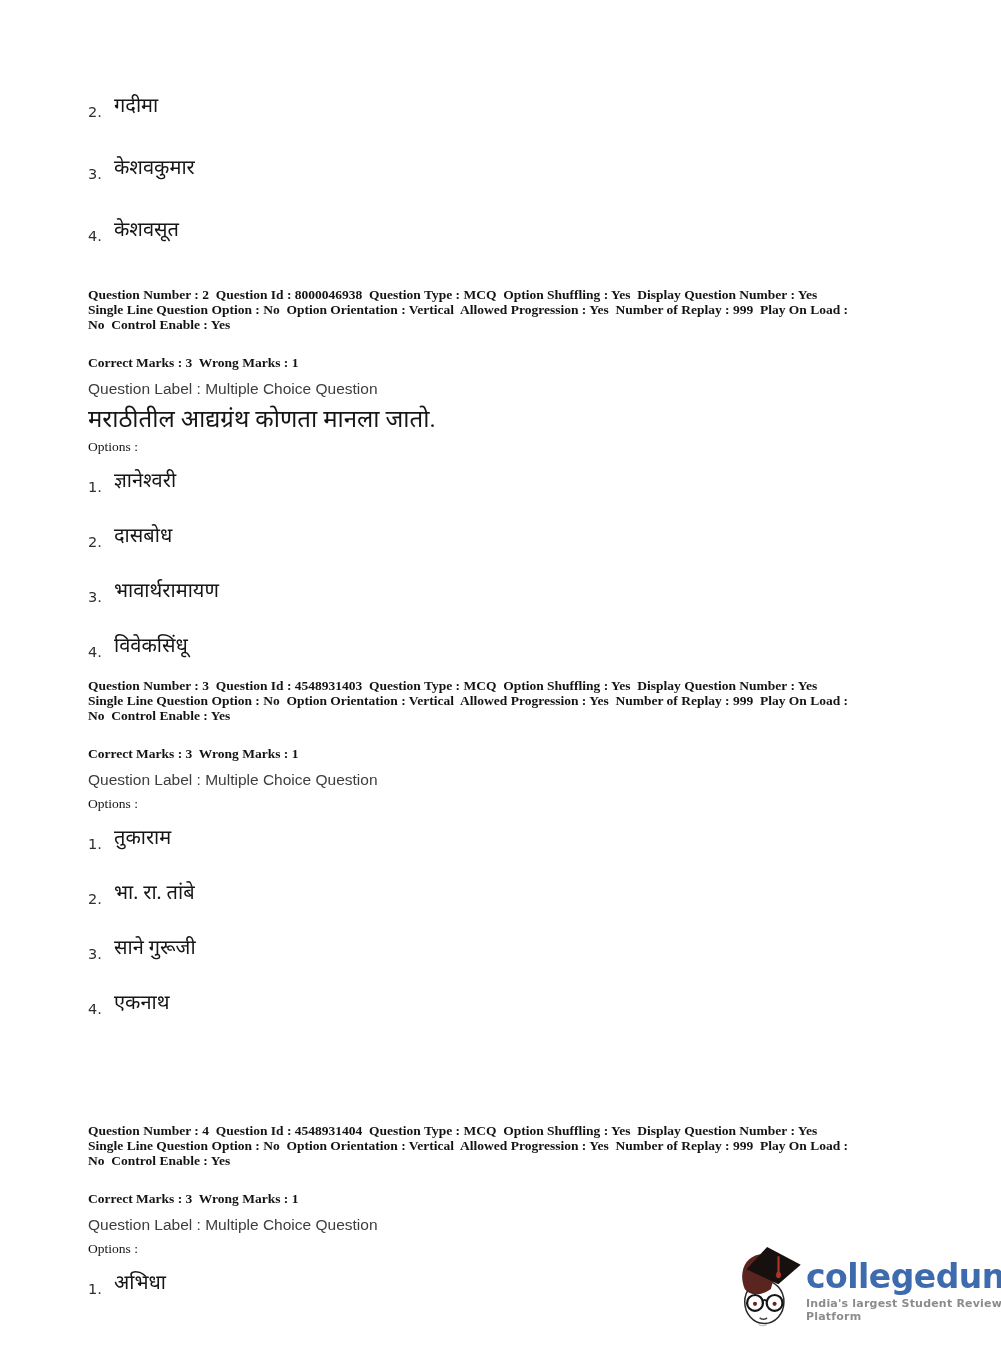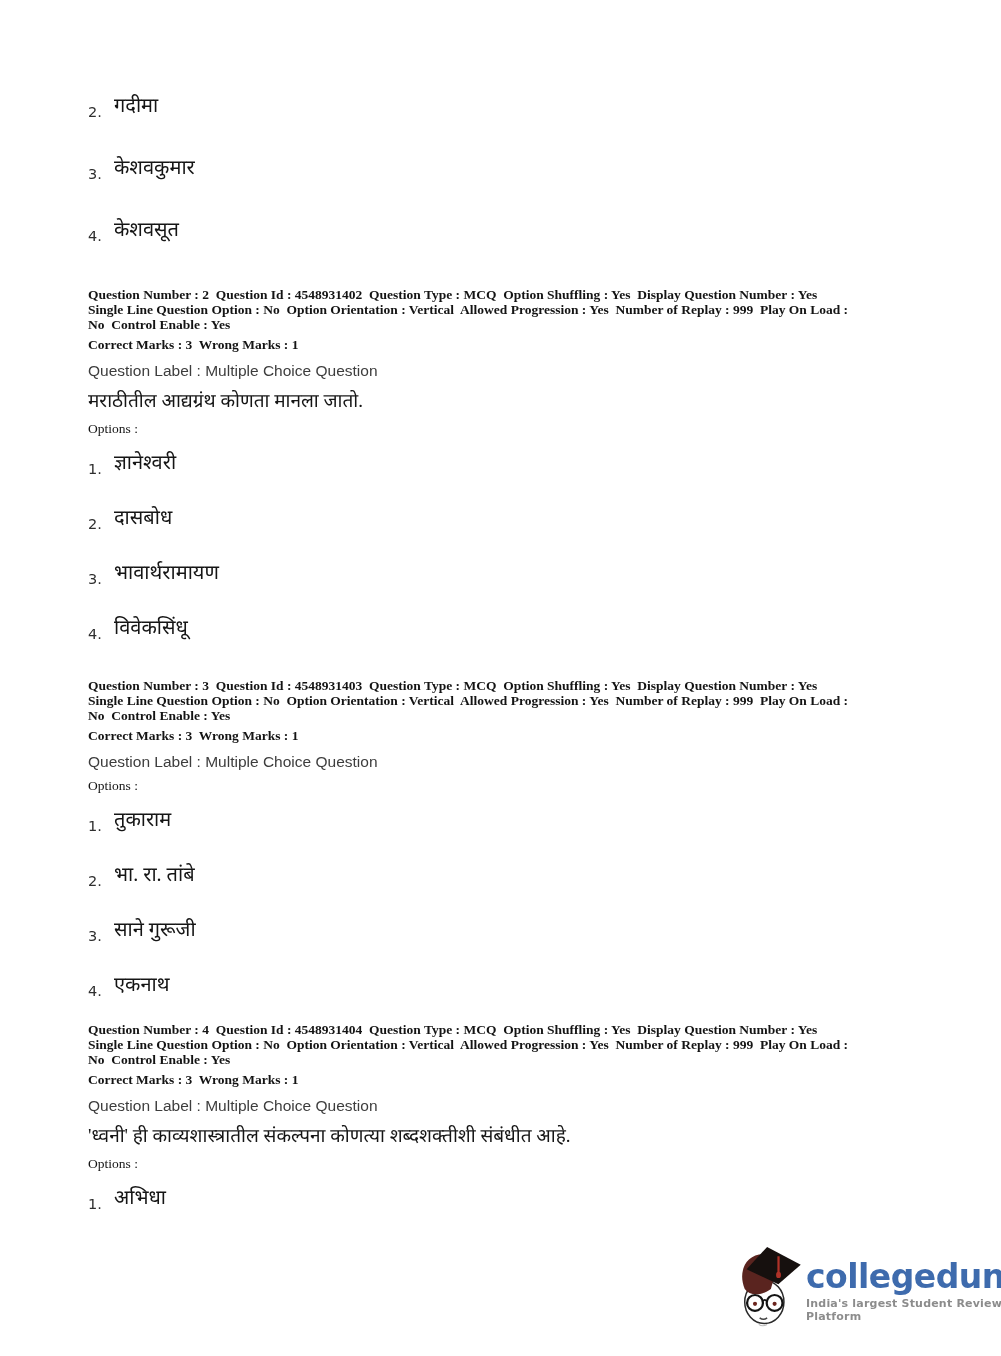--- a/index.html
+++ b/index.html
@@ -6,25 +6,25 @@
   body{width:1001px;height:1356px;background:#ffffff;overflow:hidden;
        font-family:"Liberation Serif", serif;}
   .page{position:relative;width:1001px;height:1356px;background:#fff;}
 
   .block{position:absolute;left:88px;width:900px;}
 
   
   .meta-line{font-family:"Liberation Serif", serif;font-weight:bold;
              font-size:13.5px;line-height:14.8px;color:#141414;white-space:pre;}
   .marks-line{font-family:"Liberation Serif", serif;font-weight:bold;
-              font-size:13.5px;color:#141414;margin-top:5px;white-space:pre;}
+              font-size:13.5px;color:#141414;margin-top:23px;white-space:pre;}
   .label-line{font-family:Liberation Sans, sans-serif;
               font-size:15.5px;color:#3d3d3d;margin-top:9px;}
   .question-text{font-family:"Liberation Serif","DejaVu Serif", serif;
-                 font-size:19px;color:#151515;margin-top:8px;line-height:26px;}
+                 font-size:24px;color:#151515;margin-top:8px;line-height:26px;}
   .options-heading{font-family:"Liberation Serif", serif;font-weight:normal;
                    font-size:13.5px;color:#141414;margin-top:7px;white-space:pre;}
 
   .option-row{display:flex;align-items:flex-start;margin-bottom:29px;line-height:26px;}
   .option-row.first{margin-top:12px;}
   .option-number{font-family:"DejaVu Sans","Liberation Sans", sans-serif;
                  font-size:14.5px;color:#2f2f2f;position:relative;top:7px;
                  min-width:20px;}
   .option-text{font-family:"Liberation Serif","DejaVu Serif", serif;
                font-size:20px;color:#151515;margin-left:6px;}
@@ -59,21 +59,21 @@
       <span class="option-number">3.</span>
       <span class="option-text">केशवकुमार</span>
     </div>
     <div class="option-row">
       <span class="option-number">4.</span>
       <span class="option-text">केशवसूत</span>
     </div>
   </div>
 
   <div class="block" style="top:288px;">
-    <div class="meta-line">Question Number : 2  Question Id : 4548931402  Question Type : MCQ  Option Shuffling : Yes  Display Question Number : Yes</div>
+    <div class="meta-line">Question Number : 2  Question Id : 8000046938  Question Type : MCQ  Option Shuffling : Yes  Display Question Number : Yes</div>
     <div class="meta-line">Single Line Question Option : No  Option Orientation : Vertical  Allowed Progression : Yes  Number of Replay : 999  Play On Load :</div>
     <div class="meta-line">No  Control Enable : Yes</div>
     <div class="marks-line">Correct Marks : 3  Wrong Marks : 1</div>
     <div class="label-line">Question Label : Multiple Choice Question</div>
     <div class="question-text">मराठीतील आद्यग्रंथ कोणता मानला जातो.</div>
     <div class="options-heading">Options :</div>
     <div class="option-row first">
       <span class="option-number">1.</span>
       <span class="option-text">ज्ञानेश्वरी</span>
     </div>
@@ -109,27 +109,26 @@
     <div class="option-row">
       <span class="option-number">3.</span>
       <span class="option-text">साने गुरूजी</span>
     </div>
     <div class="option-row">
       <span class="option-number">4.</span>
       <span class="option-text">एकनाथ</span>
     </div>
   </div>
 
-  <div class="block" style="top:1023px;">
+  <div class="block" style="top:1124px;">
     <div class="meta-line">Question Number : 4  Question Id : 4548931404  Question Type : MCQ  Option Shuffling : Yes  Display Question Number : Yes</div>
     <div class="meta-line">Single Line Question Option : No  Option Orientation : Vertical  Allowed Progression : Yes  Number of Replay : 999  Play On Load :</div>
     <div class="meta-line">No  Control Enable : Yes</div>
     <div class="marks-line">Correct Marks : 3  Wrong Marks : 1</div>
     <div class="label-line">Question Label : Multiple Choice Question</div>
-    <div class="question-text">'ध्वनी' ही काव्यशास्त्रातील संकल्पना कोणत्या शब्दशक्तीशी संबंधीत आहे.</div>
     <div class="options-heading">Options :</div>
     <div class="option-row first">
       <span class="option-number">1.</span>
       <span class="option-text">अभिधा</span>
     </div>
   </div>
 
   <div class="logo">
     <div class="logo-mascot">
       <svg width="66" height="84" viewBox="0 0 70 90" xmlns="http://www.w3.org/2000/svg">

